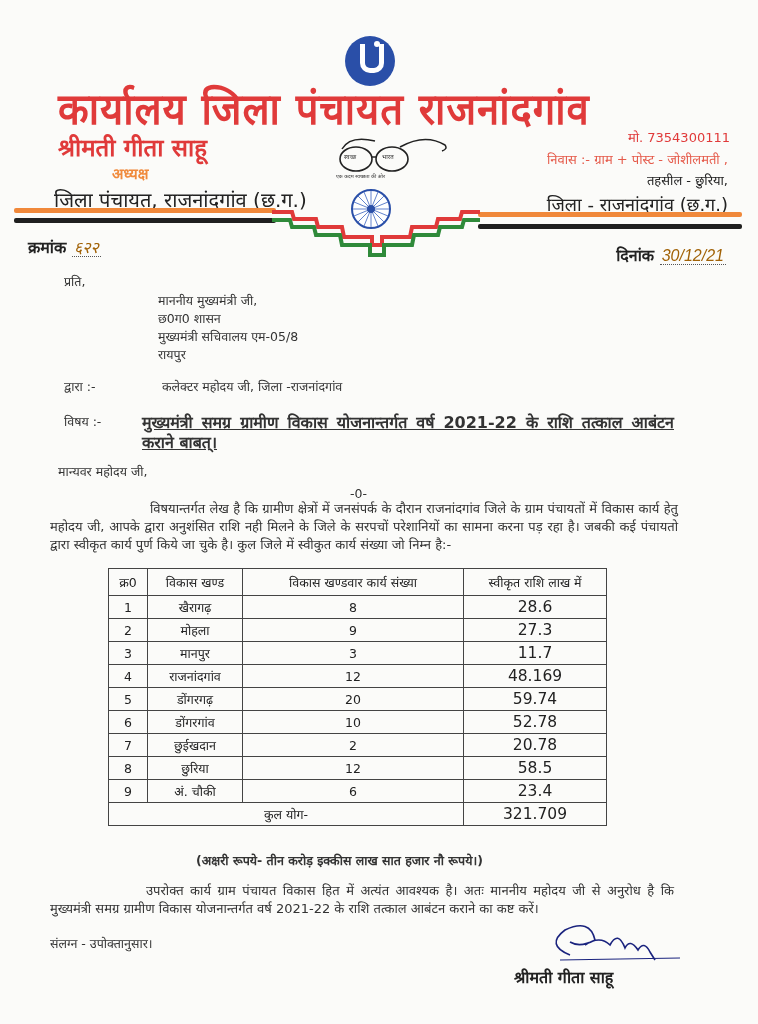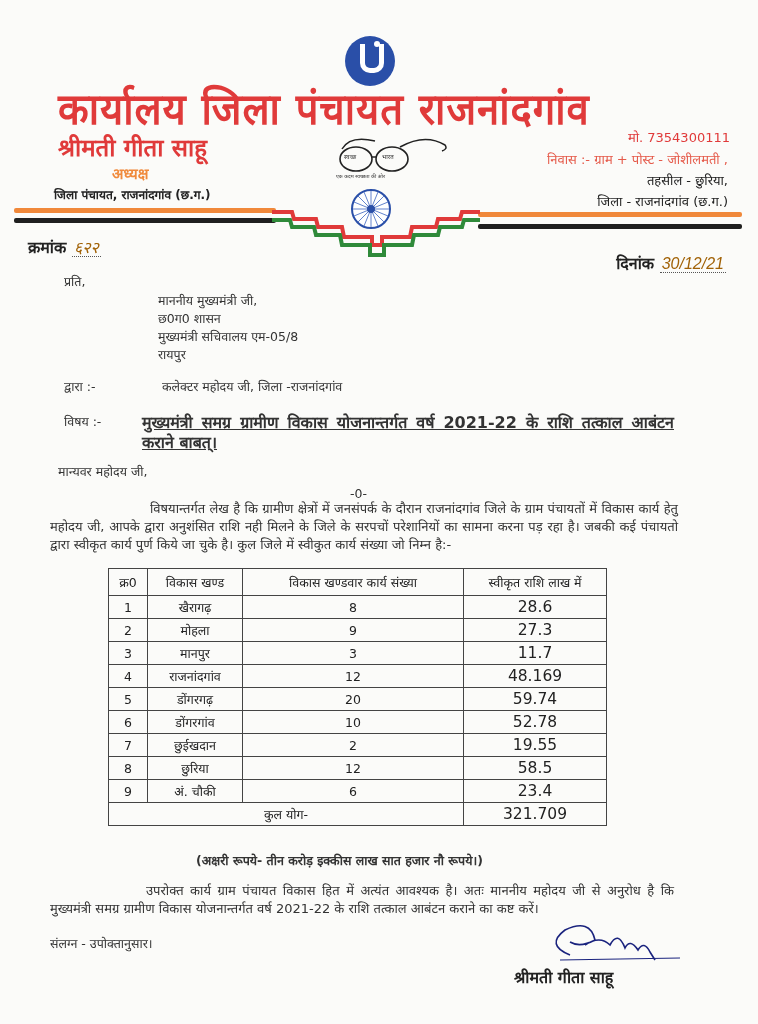--- a/index.html
+++ b/index.html
@@ -3,29 +3,29 @@
 <meta charset="utf-8">
 <style>
   html, body { margin:0; padding:0; }
   body { width:758px; height:1024px; background:#fbfbf9; position:relative; overflow:hidden;
          font-family:"DejaVu Sans", sans-serif; color:#2a2a2a; }
   .abs { position:absolute; }
   .title { left:58px; top:78px; font-size:43px; font-weight:bold; color:#e03a3a; letter-spacing:1px; white-space:nowrap;
            font-family:"DejaVu Sans", sans-serif; transform:scaleX(0.93); transform-origin:left top; }
   .name { left:58px; top:130px; font-size:24px; font-weight:bold; color:#e03a3a; }
   .desig { left:112px; top:163px; font-size:15px; font-weight:bold; color:#f08a3c; }
-  .office { left:54px; top:186px; font-size:12px; font-weight:bold; color:#222; }
+  .office { left:54px; top:186px; font-size:20px; font-weight:normal; color:#222; }
   .mobile { right:28px; top:128px; font-size:13px; color:#e03a3a; }
   .addr1 { right:30px; top:150px; font-size:13px; color:#e55a4a; }
   .addr2 { right:30px; top:171px; font-size:13px; color:#222; }
-  .addr3 { right:30px; top:192px; font-size:13px; color:#222; }
+  .addr3 { right:30px; top:192px; font-size:18px; color:#222; }
   .band-o { height:5px; background:#f0883a; border-radius:2px; }
   .band-k { height:5px; background:#1f1f1f; border-radius:2px; }
   .kramank { left:28px; top:236px; font-size:16px; font-weight:bold; color:#222; }
-  .dinank { right:32px; top:252px; font-size:16px; font-weight:bold; color:#222; }
+  .dinank { right:32px; top:244px; font-size:16px; font-weight:bold; color:#222; }
   .hand { font-family:Liberation Sans, sans-serif; font-style:italic; font-weight:normal; color:#a16207; border-bottom:1px dotted #555; padding:0 2px; }
   .txt { font-size:12.5px; color:#333; }
   .subject { left:142px; top:413px; width:532px; font-size:16px; font-weight:bold; text-decoration:underline; color:#333; line-height:20px; text-align:justify; }
   .para { left:50px; width:628px; font-size:13px; line-height:18px; color:#333; text-align:justify; }
   table.grid { position:absolute; left:108px; top:568px; border-collapse:collapse; font-size:12.5px; color:#222; }
   table.grid td, table.grid th { border:1.3px solid #444; height:22px; padding:0 4px; text-align:center; font-weight:normal; }
   table.grid th { height:26px; }
   .amt { font-size:15.5px; }
   .sig-name { left:514px; top:966px; font-size:16px; font-weight:bold; color:#222; }
 </style>
@@ -155,21 +155,21 @@
       <tr>
         <td>6</td>
         <td>डोंगरगांव</td>
         <td>10</td>
         <td class="amt">52.78</td>
       </tr>
       <tr>
         <td>7</td>
         <td>छुईखदान</td>
         <td>2</td>
-        <td class="amt">19.55</td>
+        <td class="amt">20.78</td>
       </tr>
       <tr>
         <td>8</td>
         <td>छुरिया</td>
         <td>12</td>
         <td class="amt">58.5</td>
       </tr>
       <tr>
         <td>9</td>
         <td>अं. चौकी</td>

